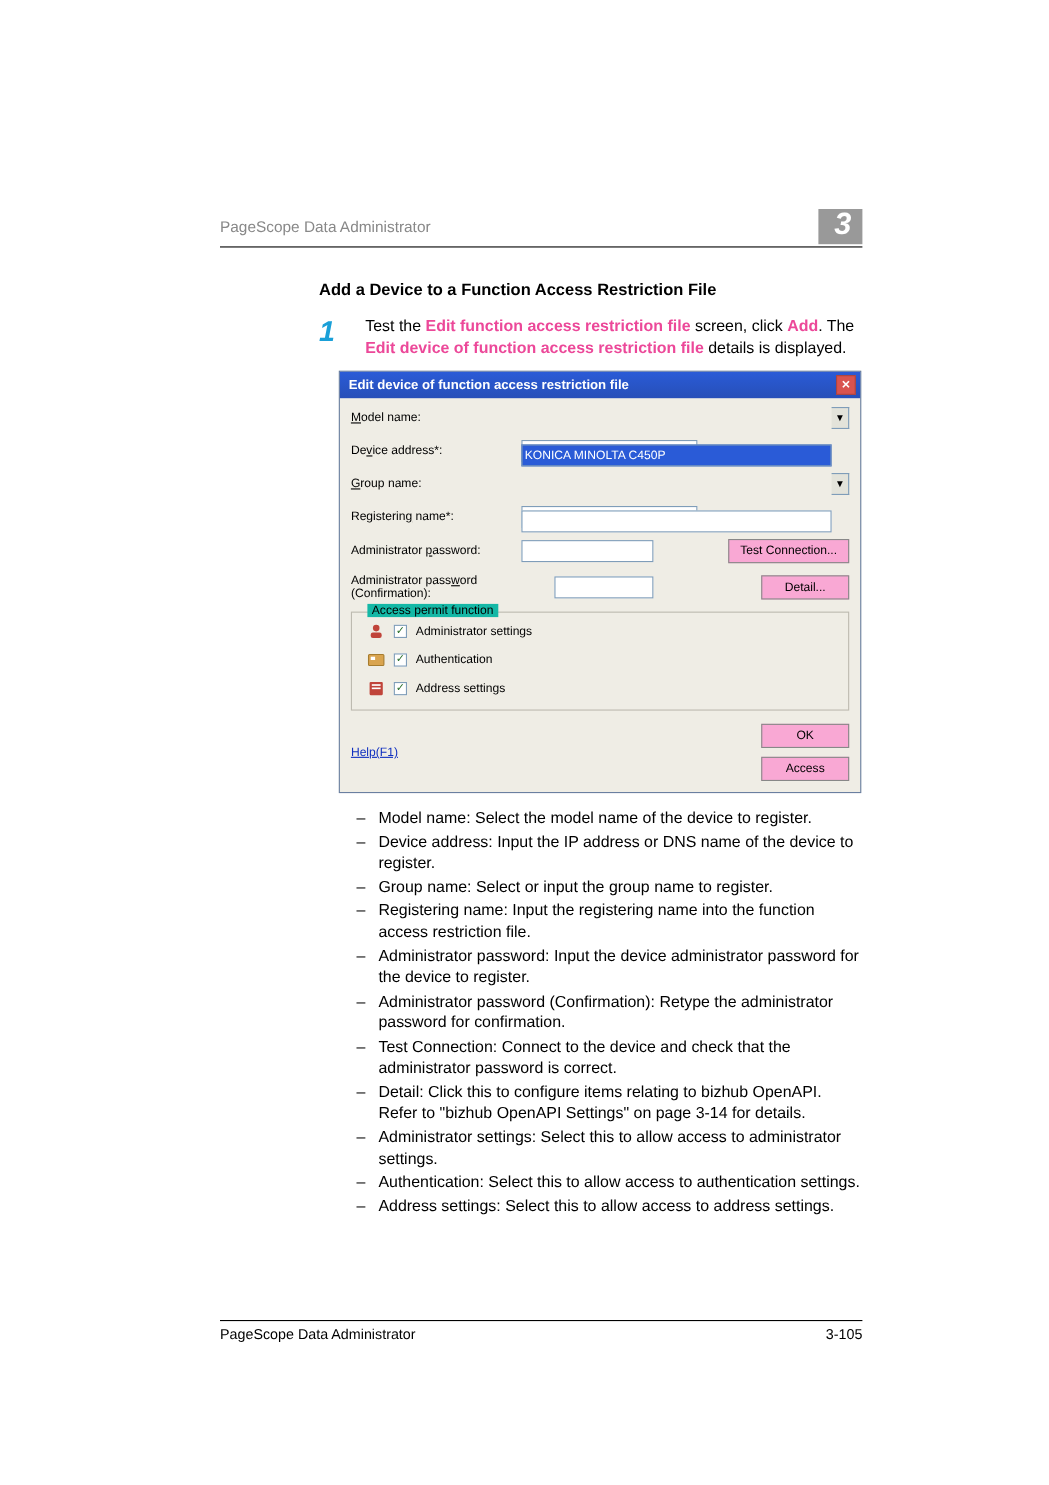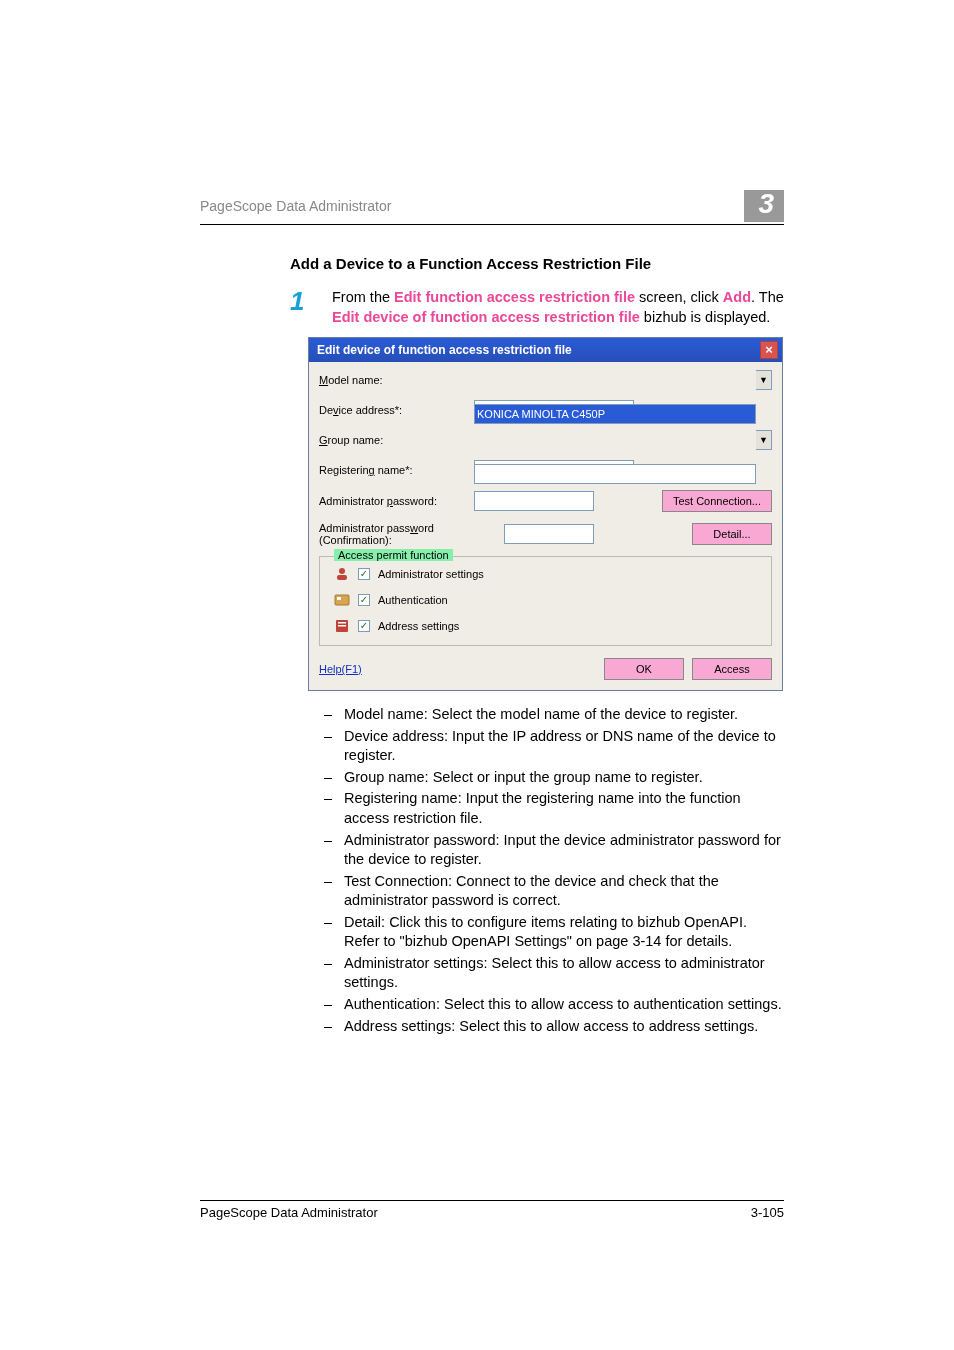--- a/index.html
+++ b/index.html
@@ -155,21 +155,21 @@
   }
   .fieldset {
     border: 1px solid #bdbab0;
     padding: 10px 10px 10px 14px;
     margin: 4px 0 12px 0;
   }
   .legend {
     position: relative;
     top: -18px;
     left: 0;
-    background: #86efac;
+    background: #14b8a6;
     display: inline-block;
     padding: 0 4px;
     font-size: 11px;
   }
   .fieldset .inner { margin-top: -12px; }
   .chk-row {
     display: flex;
     align-items: center;
     gap: 8px;
     margin-bottom: 12px;
@@ -185,21 +185,21 @@
     color: #2a6f2a;
   }
   .ico { width: 16px; height: 14px; flex-shrink: 0; }
   .dlg-bottom {
     display: flex;
     justify-content: space-between;
     align-items: center;
     margin-top: 8px;
   }
   .help-link { color: #1030c0; text-decoration: underline; font-size: 11px; }
-  .dlg-bottom .btns { display: flex; gap: 8px; }
+  .dlg-bottom .btns { display: flex; gap: 8px; flex-direction: column; }
   .bullets {
     margin: 6px 0 0 120px;
     padding: 0;
     font-size: 14.5px;
     line-height: 1.35;
   }
   .bullets li {
     list-style: none;
     position: relative;
     padding-left: 24px;
@@ -233,21 +233,21 @@
     <span class="chapter-box">
       <span class="chapter-num">3</span>
     </span>
   </div>
 
   <div class="section-heading">Add a Device to a Function Access Restriction File</div>
 
   <div class="step-row">
     <div class="step-num">1</div>
     <div class="step-text">
-      <span>From the </span><span class="gray">Edit function access restriction file</span><span> screen, click </span><span class="gray">Add</span><span>. The </span><span class="gray">Edit device of function access restriction file</span><span> bizhub is displayed.</span>
+      <span>Test the </span><span class="gray">Edit function access restriction file</span><span> screen, click </span><span class="gray">Add</span><span>. The </span><span class="gray">Edit device of function access restriction file</span><span> details is displayed.</span>
     </div>
   </div>
 
   <div class="dialog">
     <div class="titlebar">
       <span>Edit device of function access restriction file</span>
       <span class="closebox">×</span>
     </div>
     <div class="dlg-body">
       <div class="form-row">
@@ -332,20 +332,21 @@
       </div>
     </div>
   </div>
 
   <ul class="bullets">
     <li>Model name: Select the model name of the device to register.</li>
     <li>Device address: Input the IP address or DNS name of the device to register.</li>
     <li>Group name: Select or input the group name to register.</li>
     <li>Registering name: Input the registering name into the function access restriction file.</li>
     <li>Administrator password: Input the device administrator password for the device to register.</li>
+    <li>Administrator password (Confirmation): Retype the administrator password for confirmation.</li>
     <li>Test Connection: Connect to the device and check that the administrator password is correct.</li>
     <li>Detail: Click this to configure items relating to bizhub OpenAPI. Refer to "bizhub OpenAPI Settings" on page 3-14 for details.</li>
     <li>Administrator settings: Select this to allow access to administrator settings.</li>
     <li>Authentication: Select this to allow access to authentication settings.</li>
     <li>Address settings: Select this to allow access to address settings.</li>
   </ul>
 </div>
 
 <div class="footer">
   <span>PageScope Data Administrator</span>

